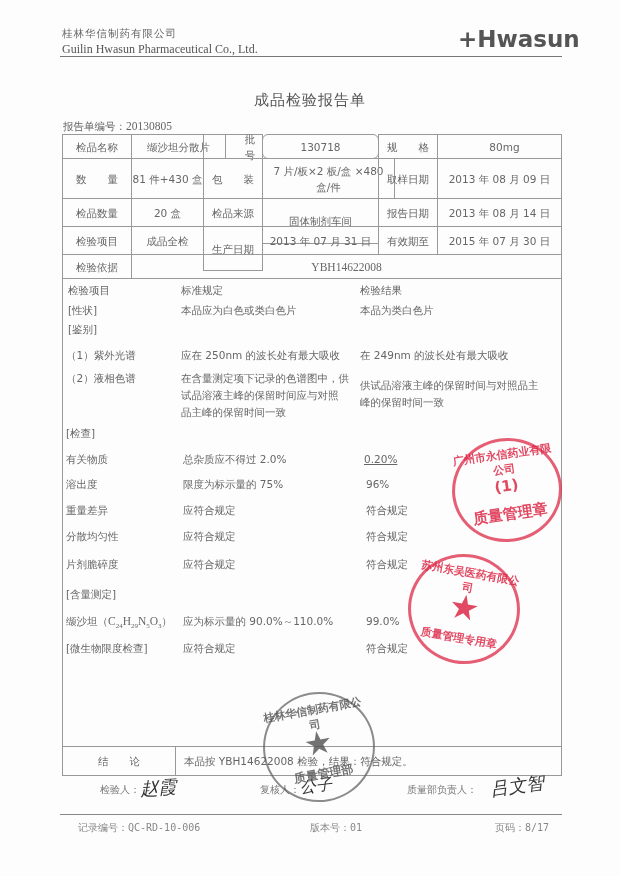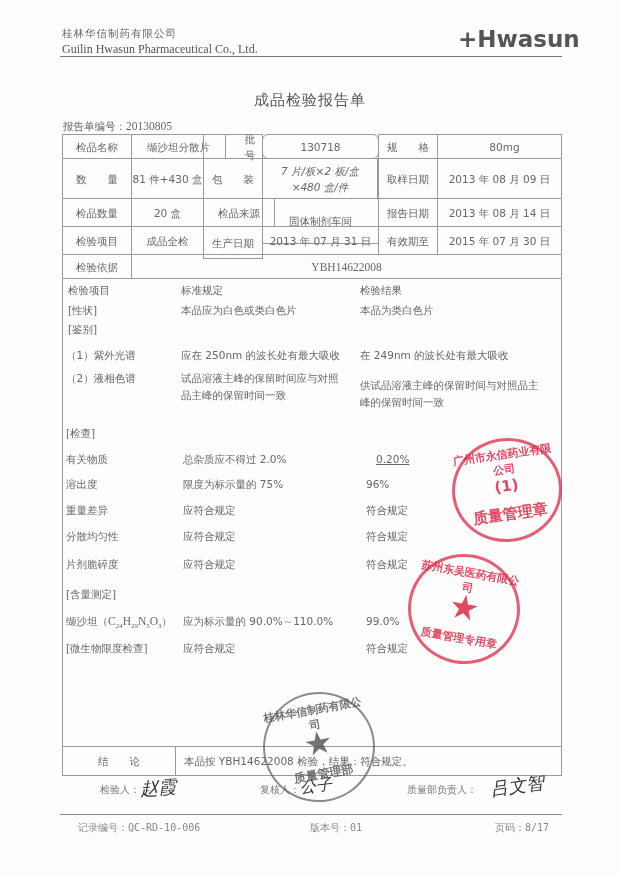--- a/index.html
+++ b/index.html
@@ -52,32 +52,32 @@
 <div id="info-table">
     <div class="cell" style="left: 62px; top: 134px; width: 70px; height: 25px;">检品名称</div>
     <div class="cell" style="left: 131px; top: 134px; width: 95px; height: 25px;">缬沙坦分散片</div>
     <div class="cell" style="left: 203px; top: 134px; width: 60px; height: 25px; padding-left: 34px;">批　　号</div>
     <div class="cell" style="left: 262px; top: 134px; width: 117px; height: 25px; border-radius: 6px;">130718</div>
     <div class="cell" style="left: 378px; top: 134px; width: 60px; height: 25px;">规　　格</div>
     <div class="cell" style="left: 437px; top: 134px; width: 125px; height: 25px; padding-left: 10px;">80mg</div>
     <div class="cell" style="left: 62px; top: 158px; width: 70px; height: 41px; text-align: right;">数　　量</div>
     <div class="cell" style="left: 131px; top: 158px; width: 73px; height: 41px;">81 件+430 盒</div>
     <div class="cell" style="left: 203px; top: 158px; width: 60px; height: 41px;">包　　装</div>
-    <div class="cell" style="left: 262px; top: 158px; width: 116px; height: 41px; padding: 0px 6px; font-style: italic;">7 片/板×2 板/盒 ×480 盒/件</div>
+    <div class="cell" style="left: 262px; top: 158px; width: 133px; height: 41px; padding: 0px 6px;">7 片/板×2 板/盒 ×480 盒/件</div>
     <div class="cell" style="left: 378px; top: 158px; width: 60px; height: 41px;">取样日期</div>
     <div class="cell" style="left: 437px; top: 158px; width: 125px; height: 41px;">2013 年 08 月 09 日</div>
     <div class="cell" style="left: 62px; top: 198px; width: 70px; height: 29px;">检品数量</div>
     <div class="cell" style="left: 131px; top: 198px; width: 73px; height: 29px;">20 盒</div>
-    <div class="cell" style="left: 203px; top: 198px; width: 72px; height: 29px;">检品来源</div>
+    <div class="cell" style="left: 203px; top: 198px; width: 60px; height: 29px;">检品来源</div>
     <div class="cell" style="left: 262px; top: 198px; width: 117px; height: 46px;">固体制剂车间</div>
     <div class="cell" style="left: 378px; top: 198px; width: 60px; height: 29px;">报告日期</div>
     <div class="cell" style="left: 437px; top: 198px; width: 125px; height: 29px;">2013 年 08 月 14 日</div>
     <div class="cell" style="left: 62px; top: 226px; width: 70px; height: 29px;">检验项目</div>
     <div class="cell" style="left: 131px; top: 226px; width: 73px; height: 29px;">成品全检</div>
-    <div class="cell" style="left: 203px; top: 226px; width: 60px; height: 33px;">生产日期</div>
+    <div class="cell" style="left: 203px; top: 226px; width: 60px; height: 45px;">生产日期</div>
     <div class="cell" style="left: 262px; top: 226px; width: 117px; height: 29px;">2013 年 07 月 31 日</div>
     <div class="cell" style="left: 378px; top: 226px; width: 60px; height: 29px;">有效期至</div>
     <div class="cell" style="left: 437px; top: 226px; width: 125px; height: 29px;">2015 年 07 月 30 日</div>
     <div class="cell" style="left: 62px; top: 254px; width: 70px; height: 25px;">检验依据</div>
     <div class="cell" style="left: 131px; top: 254px; width: 431px; height: 25px; font-family: &quot;Liberation Serif&quot;, serif; font-size: 11.5px;">YBH14622008</div>
   </div>
 
 <div class="abs detail-box"></div>
 
 <div class="row-txt" style="left:68px;top:282px;">检验项目</div>
@@ -88,33 +88,34 @@
 <div class="row-txt" style="left:181px;top:302px;">本品应为白色或类白色片</div>
 <div class="row-txt" style="left:360px;top:302px;">本品为类白色片</div>
 
 <div class="row-txt" style="left:68px;top:321px;">[鉴别]</div>
 <div class="row-txt" style="left:66px;top:347px;">（1）紫外光谱</div>
 <div class="row-txt" style="left:181px;top:347px;">应在 250nm 的波长处有最大吸收</div>
 <div class="row-txt" style="left:360px;top:347px;">在 249nm 的波长处有最大吸收</div>
 
 <div class="row-txt" style="left:66px;top:370px;">（2）液相色谱</div>
 <div class="row-txt" style="left:181px;top:370px;">
+  <div>在含量测定项下记录的色谱图中，供</div>
   <div>试品溶液主峰的保留时间应与对照</div>
   <div>品主峰的保留时间一致</div>
 </div>
 <div class="row-txt" style="left:360px;top:377px;">
   <div>供试品溶液主峰的保留时间与对照品主</div>
   <div>峰的保留时间一致</div>
 </div>
 
 <div class="row-txt" style="left:66px;top:425px;">[检查]</div>
 <div id="inspection-rows">
     <div class="row-txt" style="left: 66px; top: 451px;">有关物质</div>
     <div class="row-txt" style="left: 183px; top: 451px; text-align: center;">总杂质应不得过 2.0%</div>
-    <div class="row-txt" style="left: 376px; top: 451px; text-decoration: underline;">0.20%</div>
+    <div class="row-txt" style="left: 364px; top: 451px; text-decoration: underline;">0.20%</div>
     <div class="row-txt" style="left: 66px; top: 476px;">溶出度</div>
     <div class="row-txt" style="left: 183px; top: 476px;">限度为标示量的 75%</div>
     <div class="row-txt" style="left: 366px; top: 476px;">96%</div>
     <div class="row-txt" style="left: 66px; top: 502px;">重量差异</div>
     <div class="row-txt" style="left: 183px; top: 502px;">应符合规定</div>
     <div class="row-txt" style="left: 366px; top: 502px;">符合规定</div>
     <div class="row-txt" style="left: 66px; top: 528px;">分散均匀性</div>
     <div class="row-txt" style="left: 183px; top: 528px;">应符合规定</div>
     <div class="row-txt" style="left: 366px; top: 528px;">符合规定</div>
     <div class="row-txt" style="left: 66px; top: 556px;">片剂脆碎度</div>

